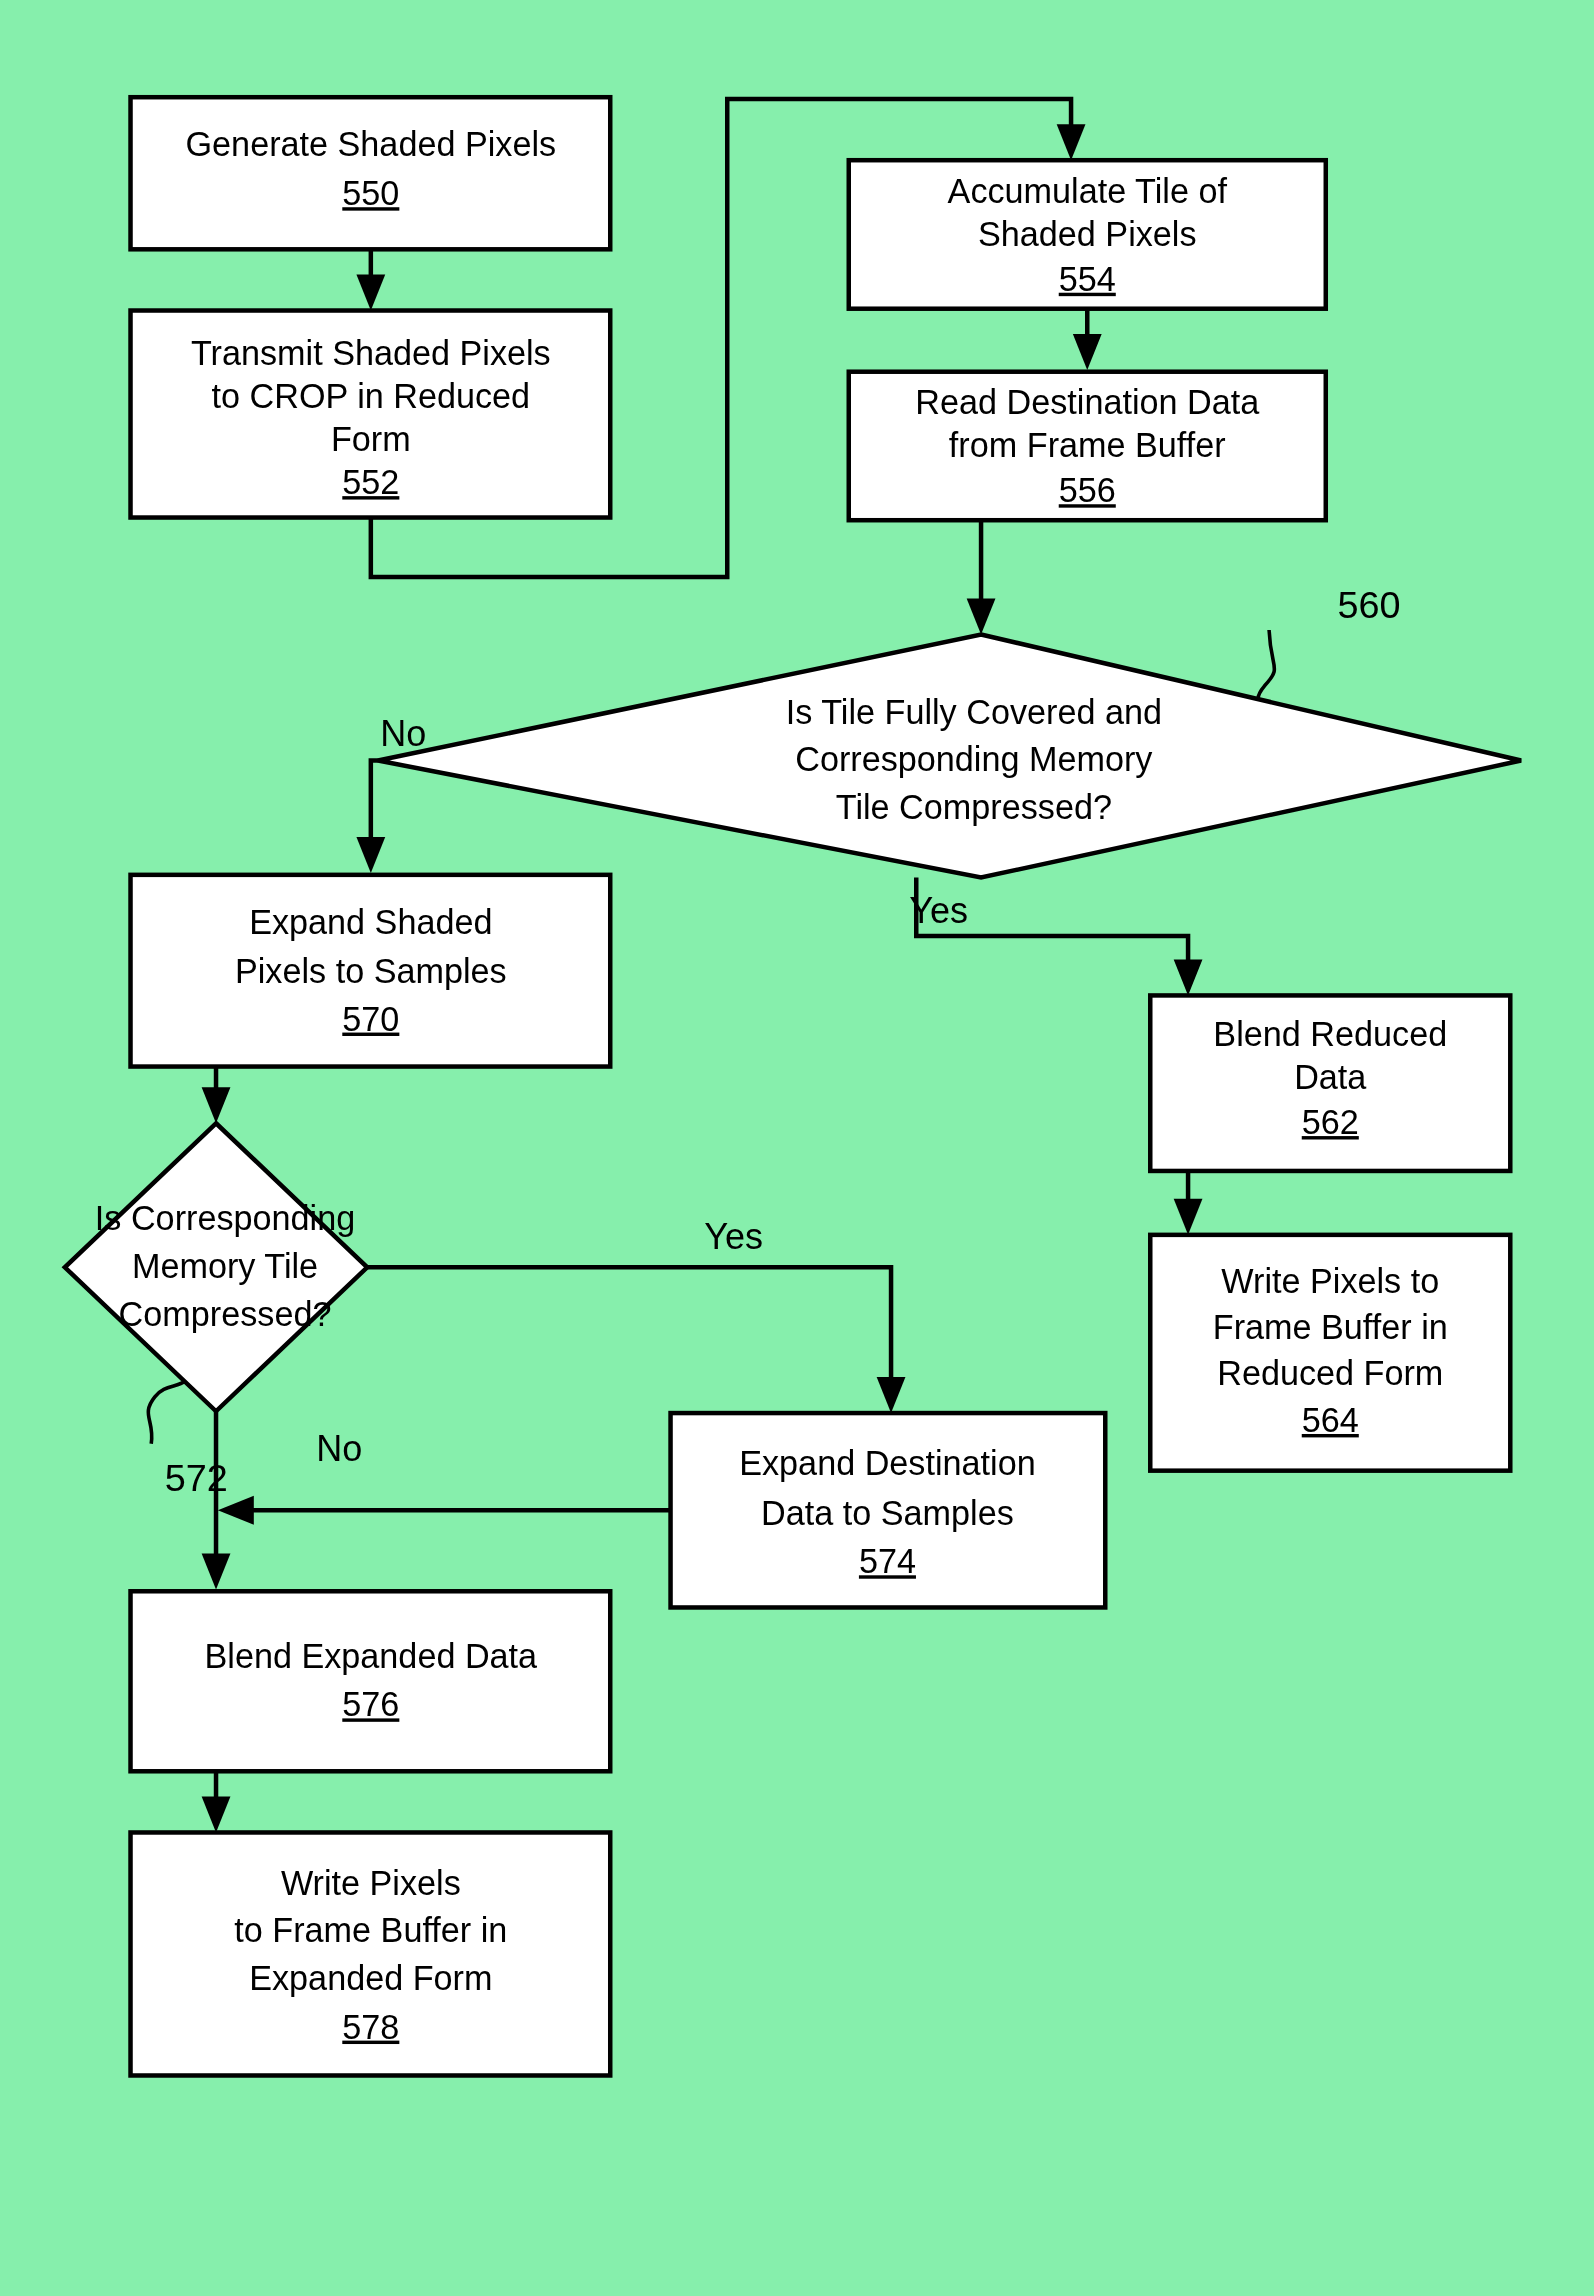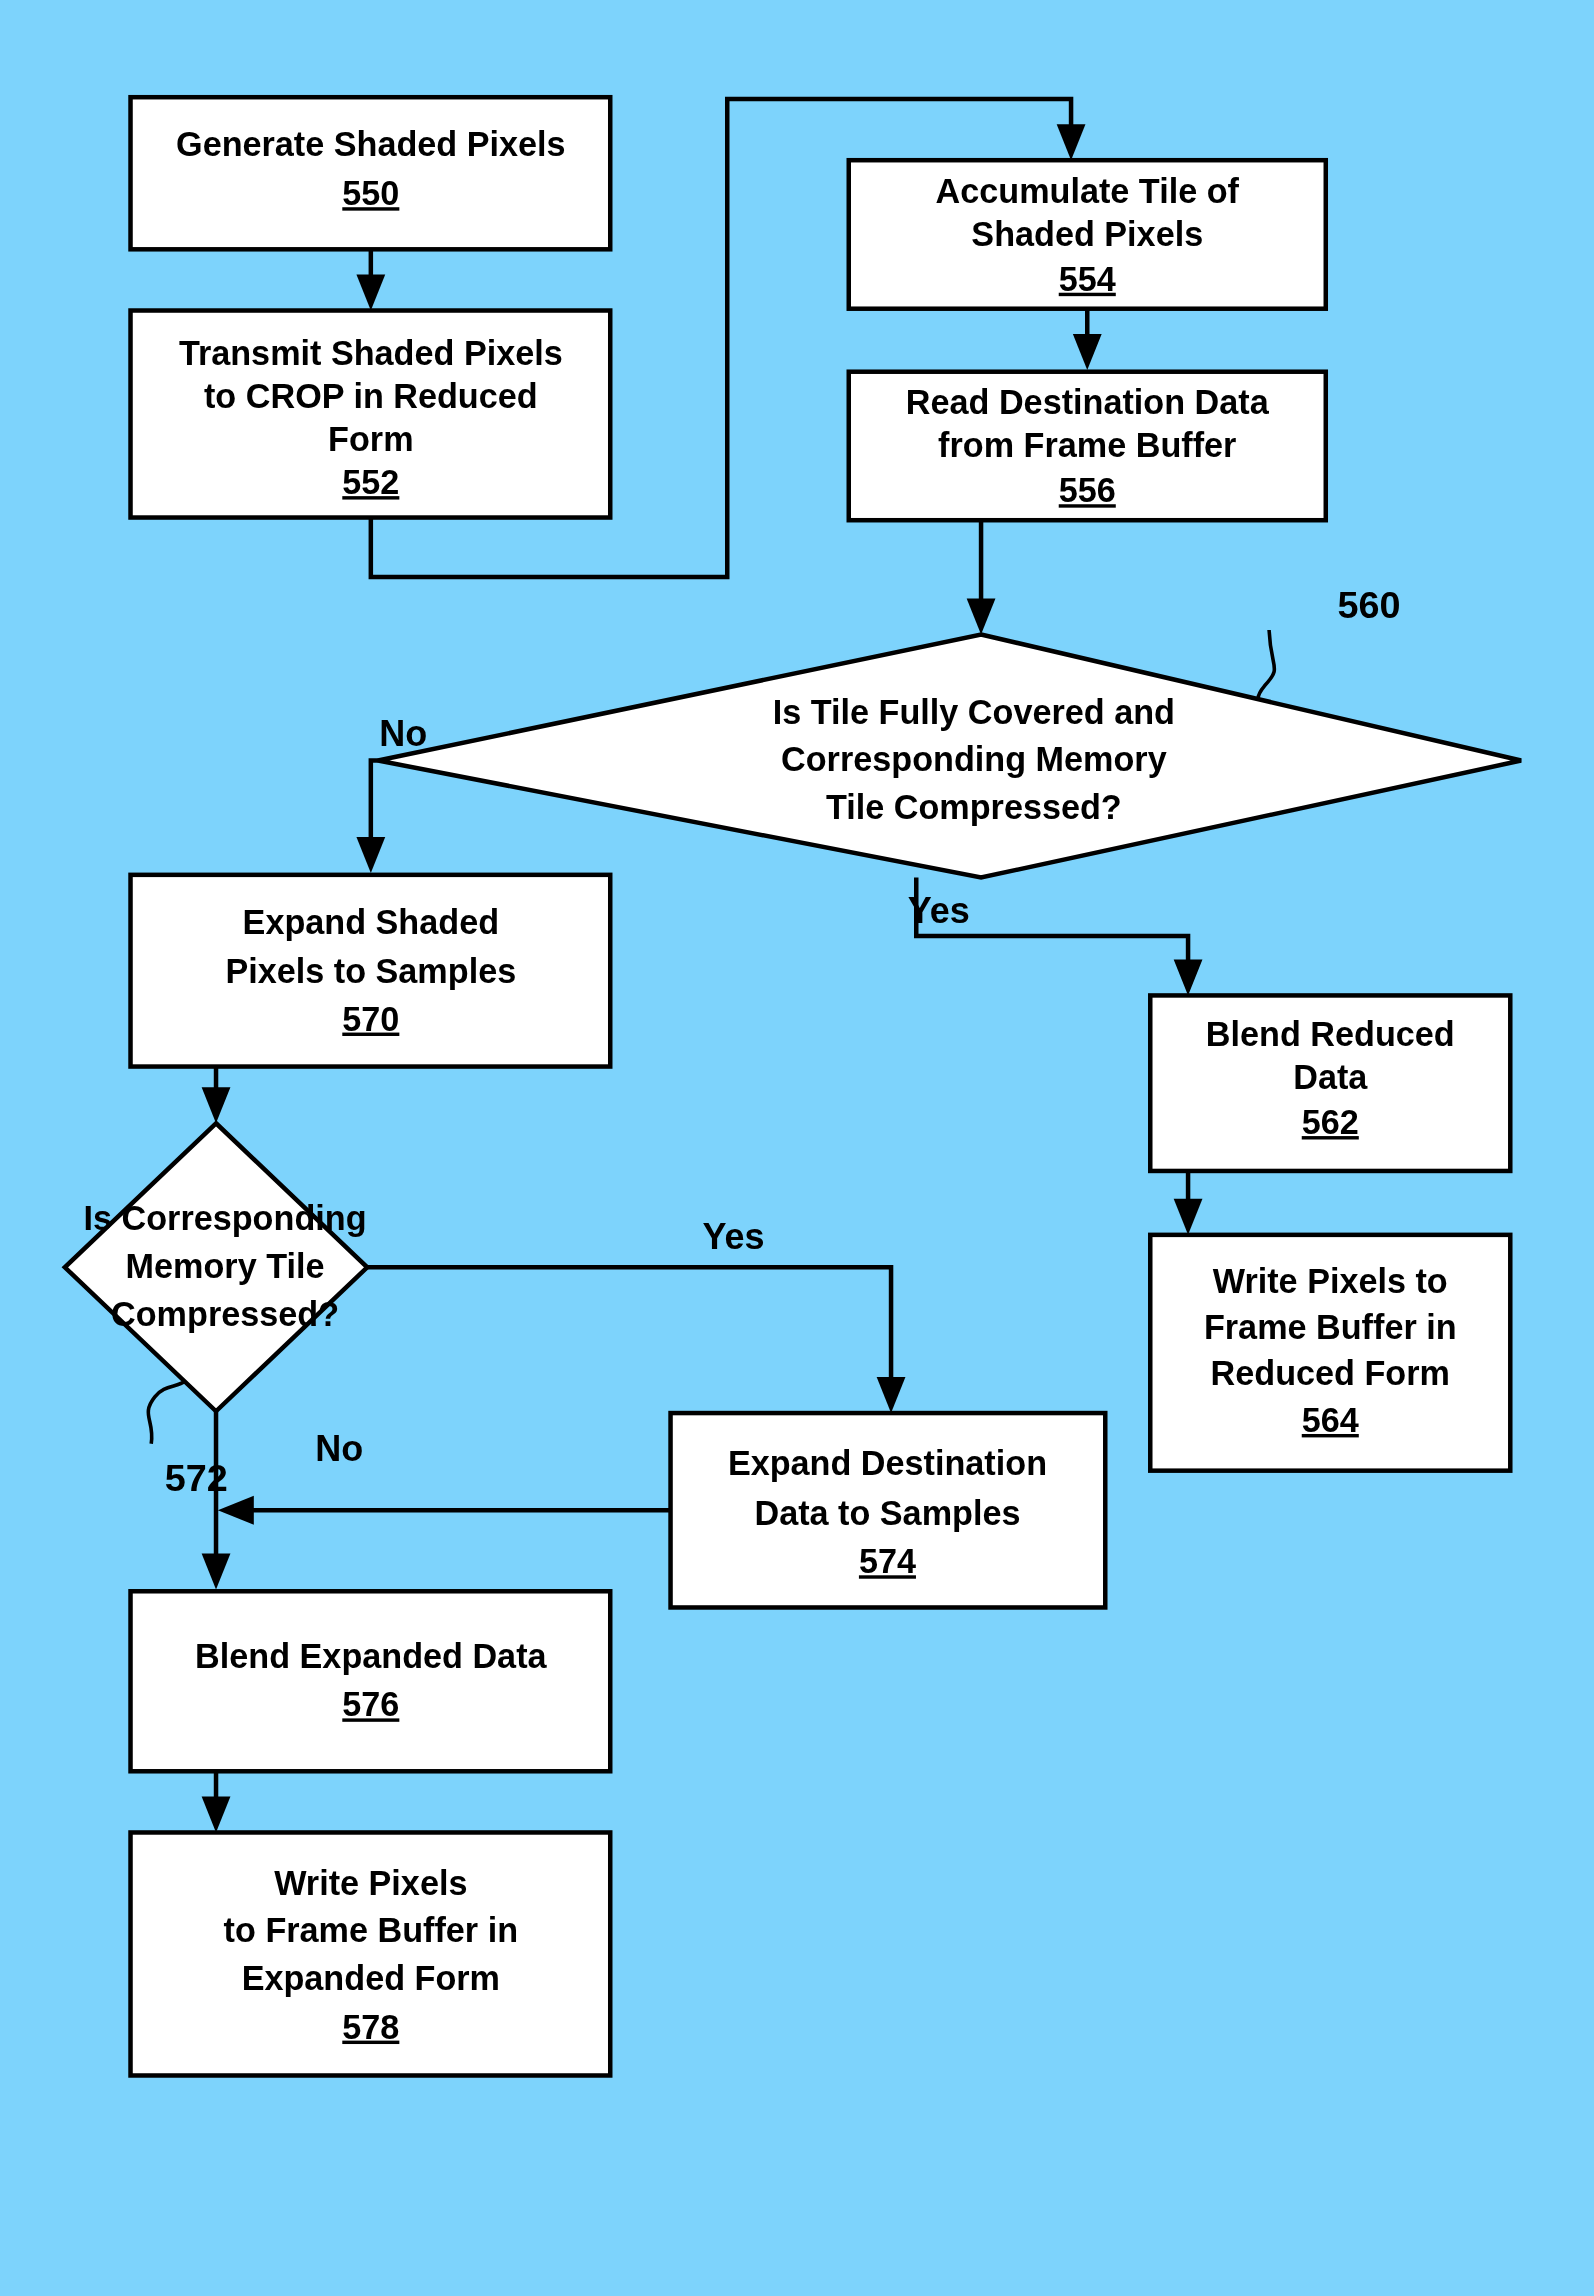--- a/index.html
+++ b/index.html
@@ -10,22 +10,21 @@
   body {
     width: 1594px;
     height: 2296px;
     font-family: "Liberation Sans", sans-serif;
     overflow: hidden;
   }
   #flow-root {
     position: relative;
     width: 1594px;
     height: 2296px;
-    background: #7dd3fc;
-    font-weight: bold;
+    background: #86efac;
   }
   svg#flow-svg {
     position: absolute;
     top: 0;
     left: 0;
     width: 1594px;
     height: 2296px;
     display: block;
   }
   .node-shape {

